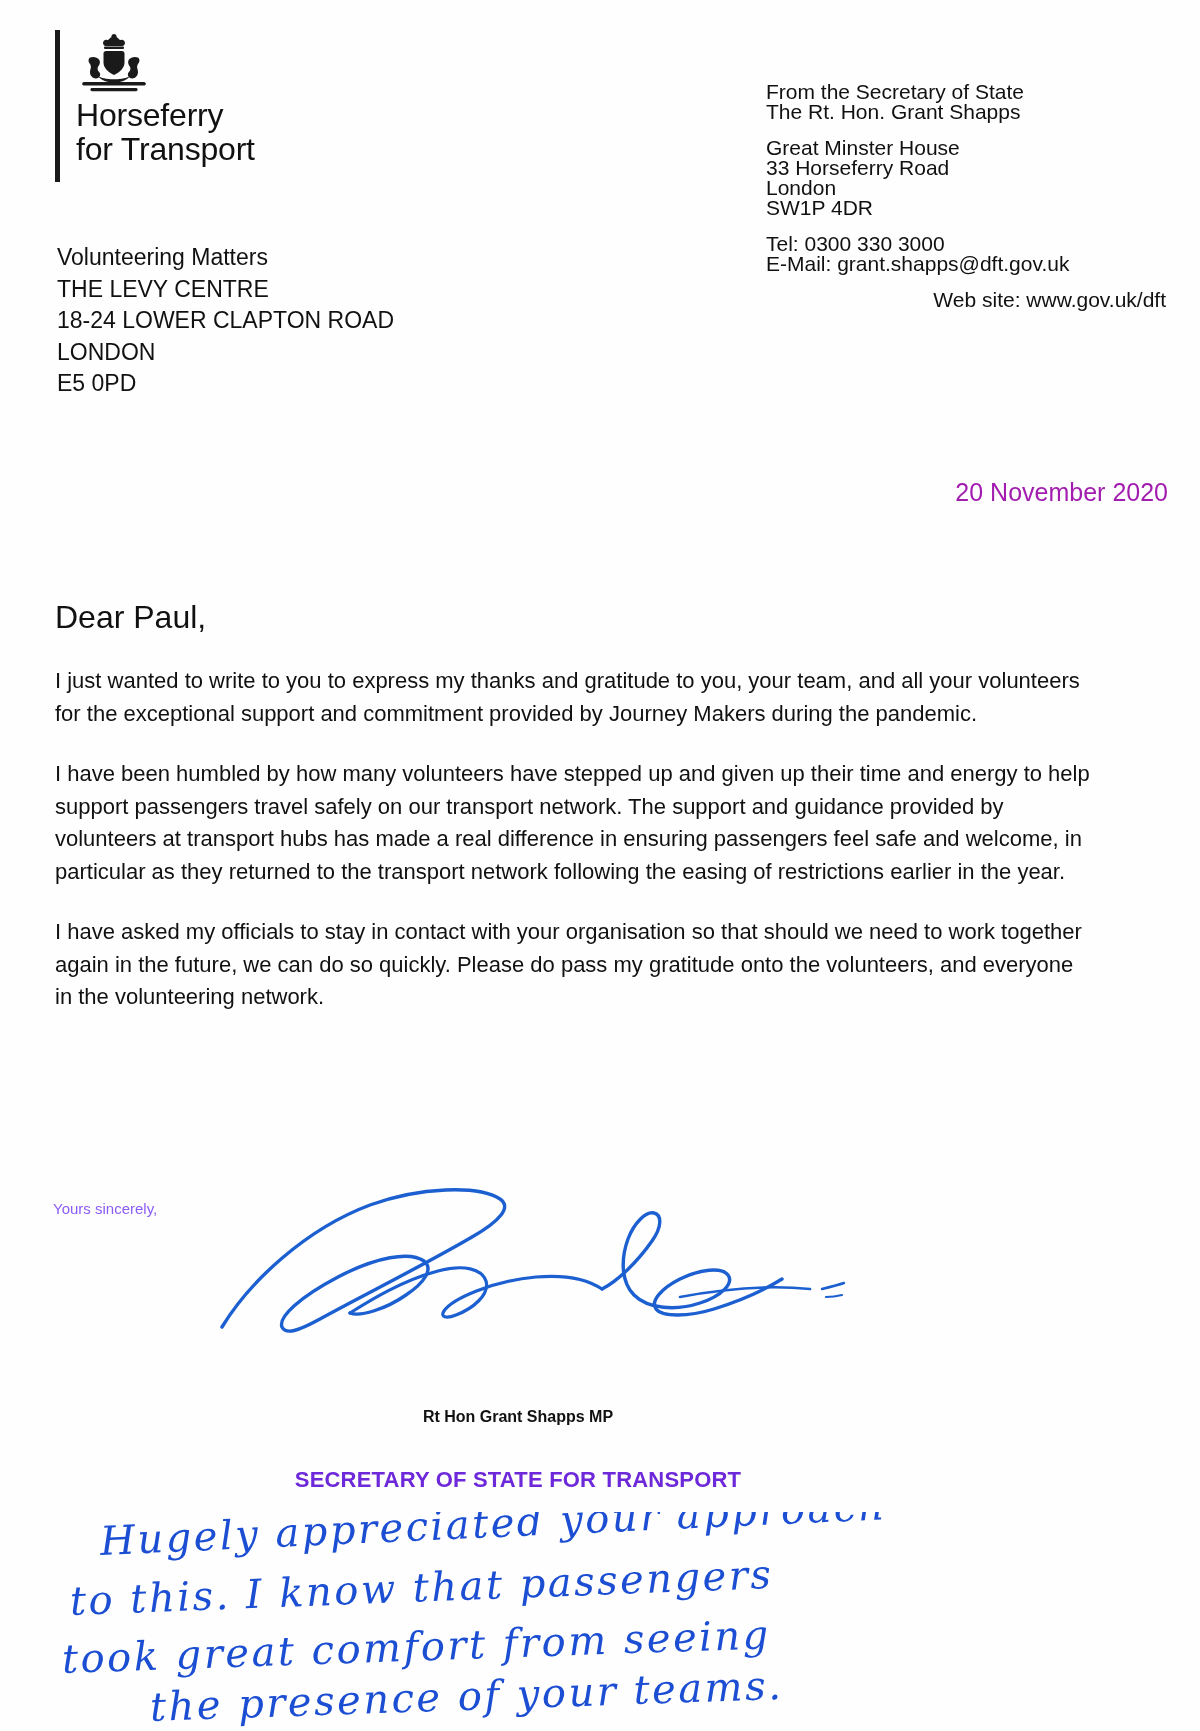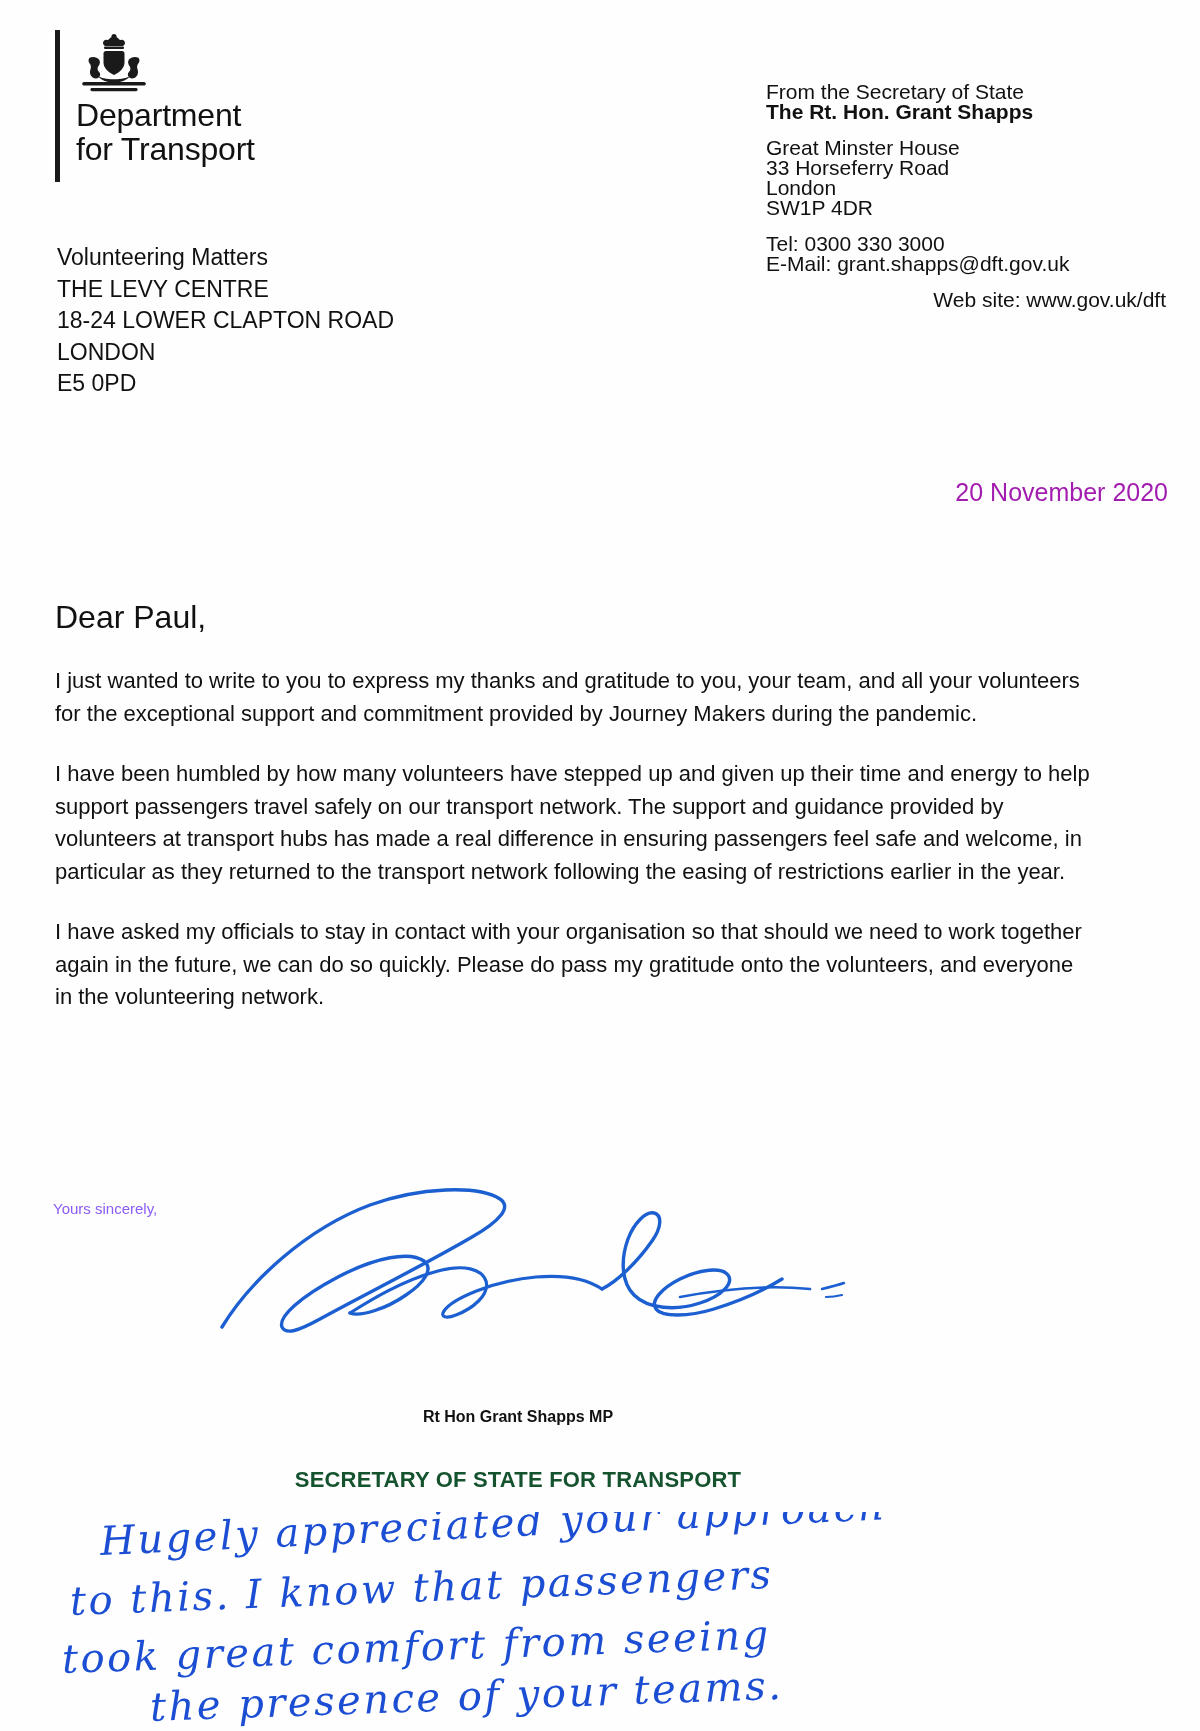--- a/index.html
+++ b/index.html
@@ -58,21 +58,21 @@
     position: absolute;
     left: 766px;
     top: 82px;
     width: 400px;
     font-size: 21px;
     line-height: 20px;
     color: #111;
   }
   .sender .grp { margin-bottom: 16px; }
   .sender .grp:last-child { margin-bottom: 0; text-align: right; }
-  .sender .bold { font-weight: bold; }
+  .sender .bold { font-weight: normal; }
 
   
   .recipient {
     position: absolute;
     left: 57px;
     top: 242px;
     font-size: 23px;
     line-height: 31.5px;
     color: #111;
   }
@@ -136,21 +136,21 @@
   }
   .sig-title {
     position: absolute;
     left: 0;
     top: 1467px;
     width: 1036px;
     text-align: center;
     font-size: 22px;
     font-weight: bold;
     letter-spacing: 0.2px;
-    color: #14532d;
+    color: #6d28d9;
   }
 
   
   .postscript {
     position: absolute;
     left: 40px;
     top: 1512px;
     width: 1160px;
     height: 215px;
     color: #1e4fd0;
@@ -190,21 +190,21 @@
             <path d="M13 26c4-2 8-1 10 1.6 1.5 2 1 4.6-.5 6.4-1.6 2-1 4.4.6 6 1.6 1.6 1.4 4-.4 5.4-2 1.6-5 1.2-6.8-.6-2-2-2.4-5-1.4-7.6.8-2 .4-4-.8-5.6-1.4-1.8-1.6-4.2-.3-5.6z"></path>
             <path d="M63 26c-4-2-8-1-10 1.6-1.5 2-1 4.6.5 6.4 1.6 2 1 4.4-.6 6-1.6 1.6-1.4 4 .4 5.4 2 1.6 5 1.2 6.8-.6 2-2 2.4-5 1.4-7.6-.8-2-.4-4 .8-5.6 1.4-1.8 1.6-4.2.3-5.6z"></path>
 
             <path d="M8 50h60c1 0 1.8.8 1.8 1.8S69 53.6 68 53.6H8c-1 0-1.8-.8-1.8-1.8S7 50 8 50z"></path>
             <path d="M16 56h44c.9 0 1.6.7 1.6 1.6S60.9 59.2 60 59.2H16c-.9 0-1.6-.7-1.6-1.6S15.1 56 16 56z"></path>
 
             <path d="M22 44c3 2 8 3.2 16 3.2S51 46 54 44c-3 4-8 6.4-16 6.4S25 48 22 44z"></path>
           </g>
         </svg>
       </span>
-      <div class="dept-name">Department</div>
+      <div class="dept-name">Horseferry</div>
       <div class="dept-name">for Transport</div>
     </div>
   </div>
 
   <div class="sender">
     <div class="grp">
       <div>From the Secretary of State</div>
       <div class="bold">The Rt. Hon. Grant Shapps</div>
     </div>
     <div class="grp">

